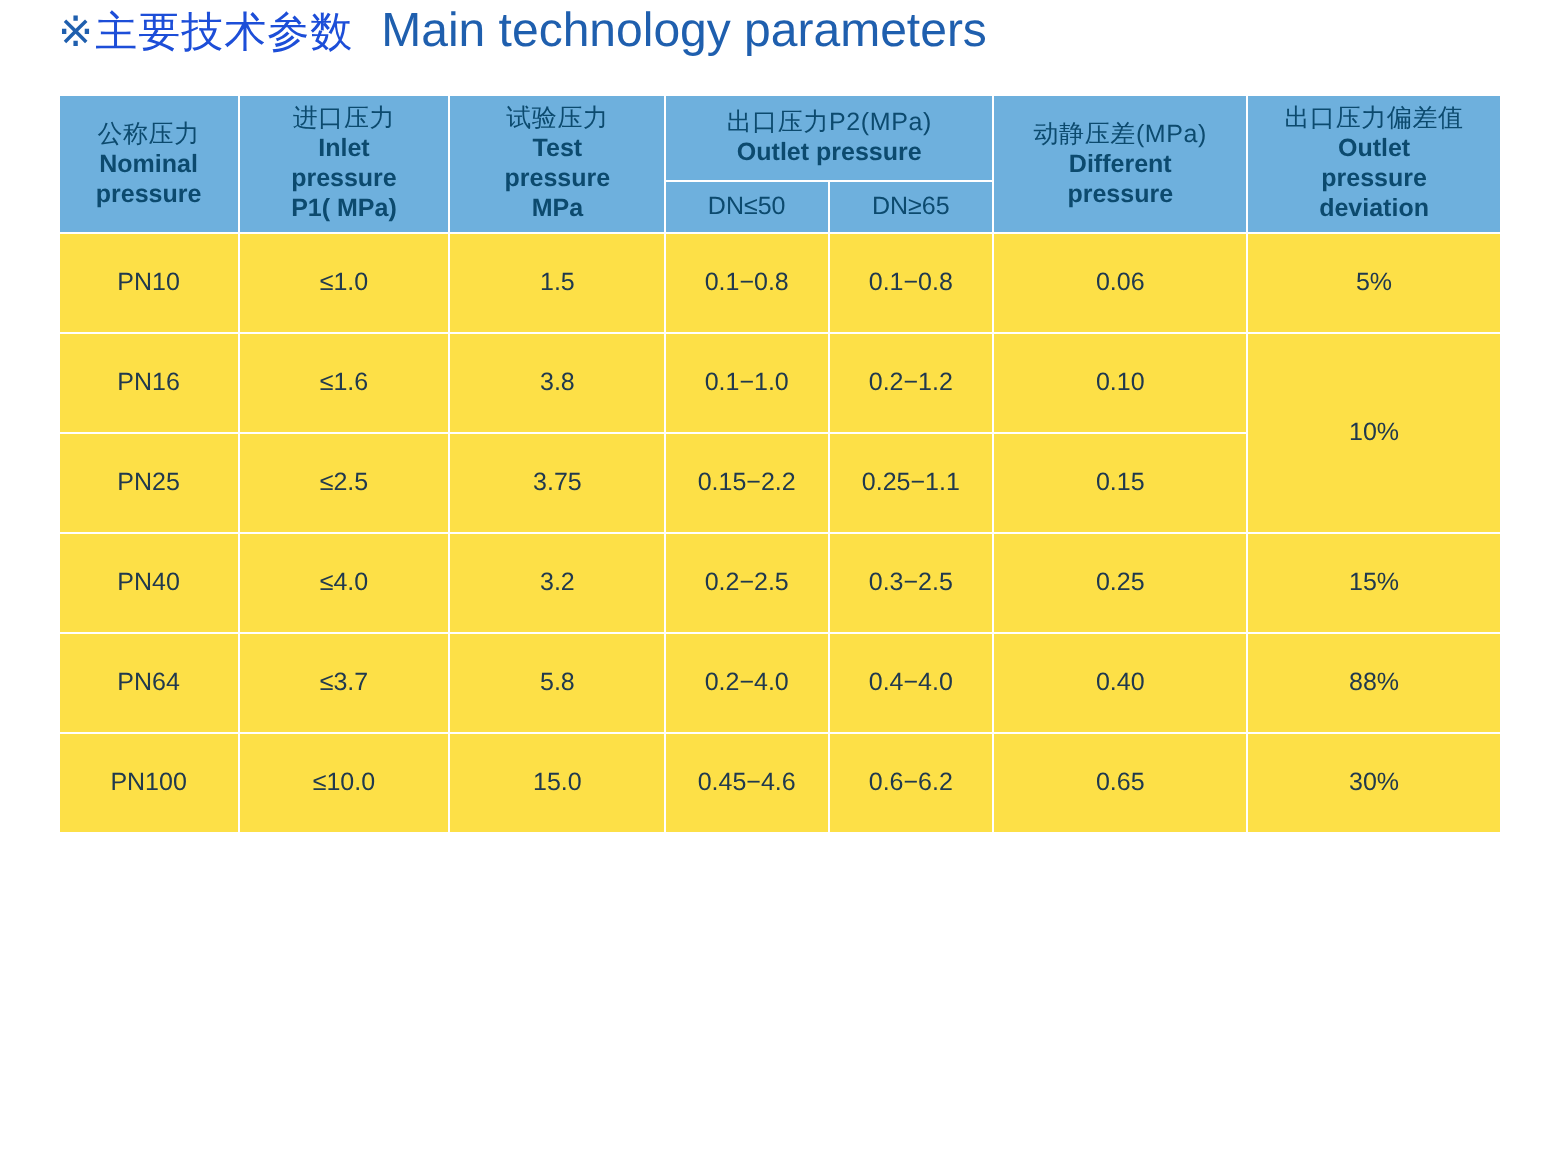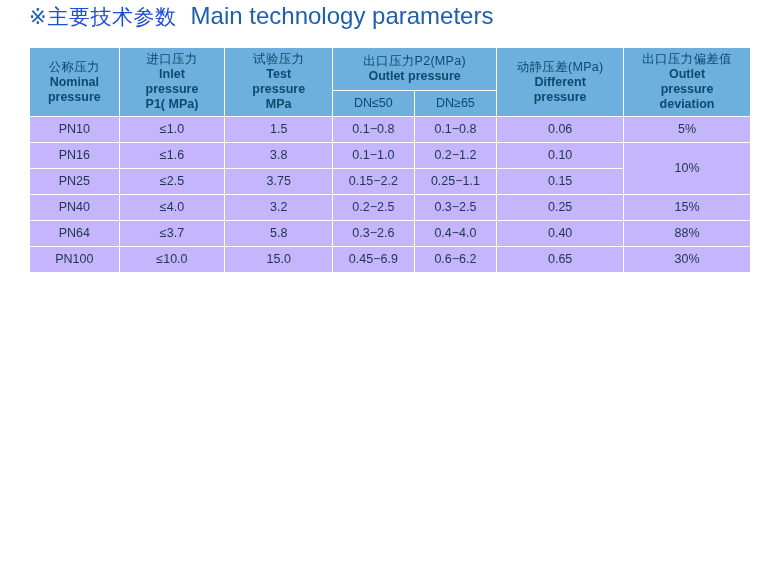--- a/index.html
+++ b/index.html
@@ -54,26 +54,26 @@
   }
   table.params {
     border-collapse: separate;
     border-spacing: 1px;
     width: 722px;
     table-layout: fixed;
     background: #ffffff;
   }
   table.params th,
   table.params td {
-    background: #c4b5fd;
+    background: #fde047;
     color: #20394E;
     font-size: 12.5px;
     text-align: center;
     vertical-align: middle;
-    padding: 0;
+    padding: 12px;
     font-weight: normal;
   }
   table.params thead th {
     background: #6EB0DD;
     color: #0c4a6e;
     line-height: 15px;
     padding: 4px 17px;
   }
   table.params thead th .cn {
     display: block;
@@ -188,29 +188,29 @@
           <td>3.2</td>
           <td>0.2−2.5</td>
           <td>0.3−2.5</td>
           <td>0.25</td>
           <td>15%</td>
         </tr>
         <tr>
           <td>PN64</td>
           <td>≤3.7</td>
           <td>5.8</td>
-          <td>0.3−2.6</td>
+          <td>0.2−4.0</td>
           <td>0.4−4.0</td>
           <td>0.40</td>
           <td>88%</td>
         </tr>
         <tr>
           <td>PN100</td>
           <td>≤10.0</td>
           <td>15.0</td>
-          <td>0.45−6.9</td>
+          <td>0.45−4.6</td>
           <td>0.6−6.2</td>
           <td>0.65</td>
           <td>30%</td>
         </tr>
       </tbody>
   </table>
 </div>
 
 </body></html>

